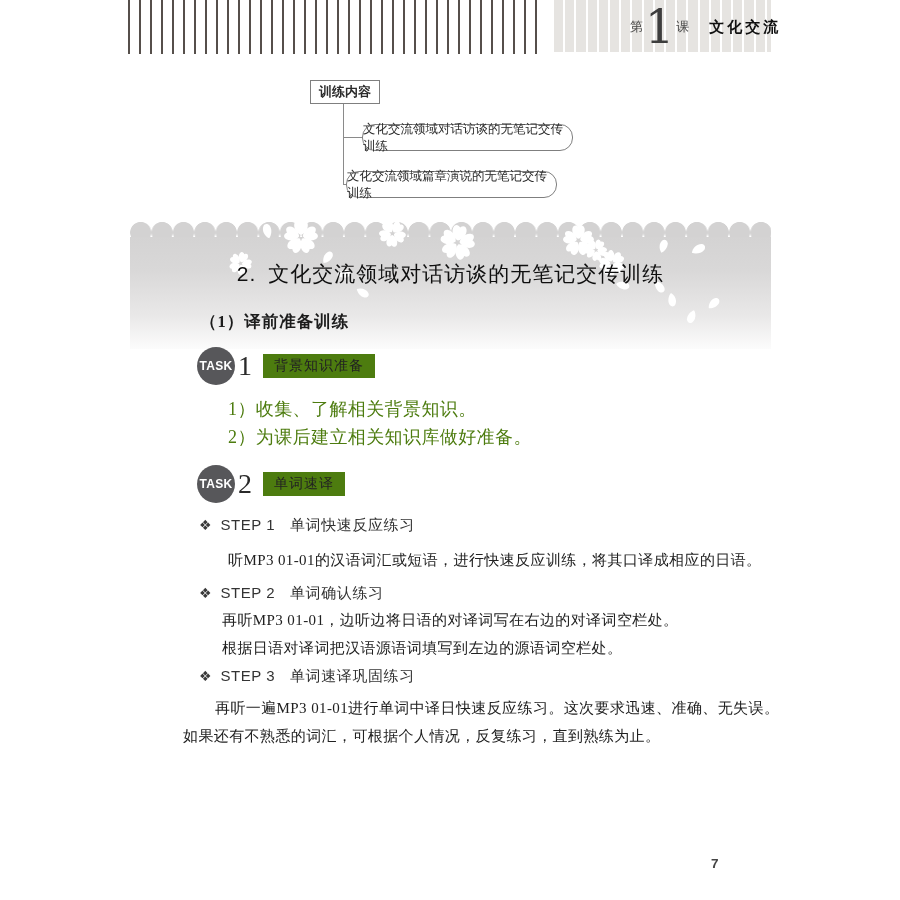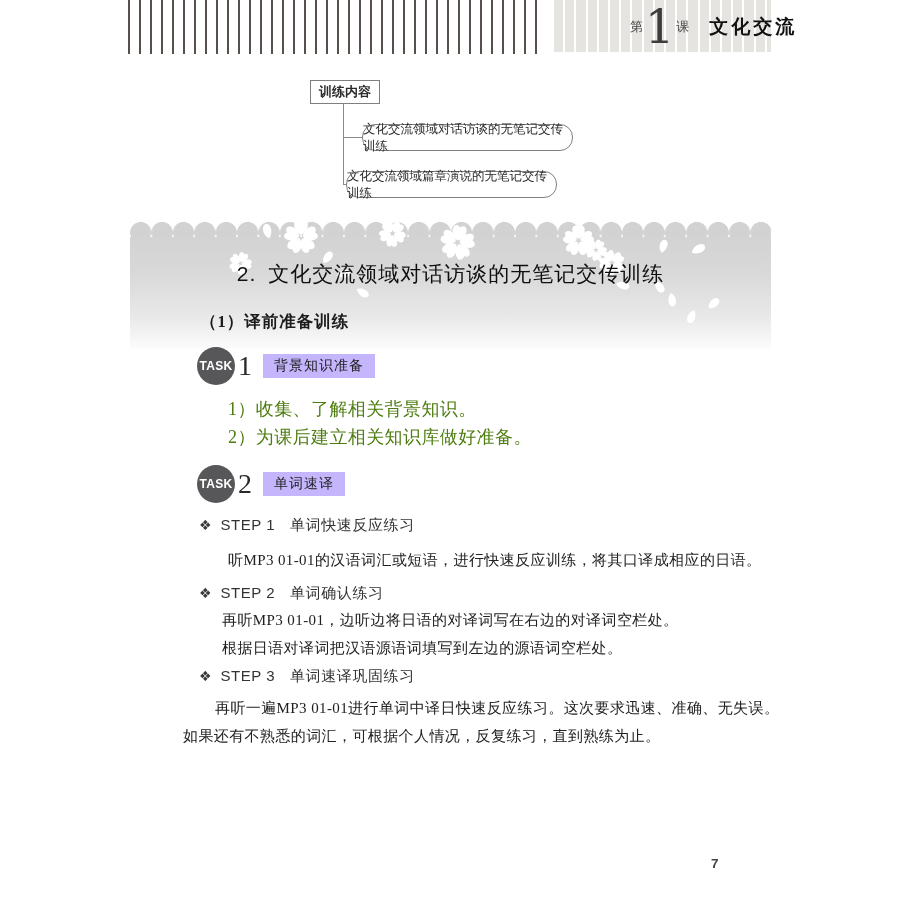--- a/index.html
+++ b/index.html
@@ -7,21 +7,21 @@
         font-family:"Liberation Serif","DejaVu Serif",serif;color:#222;}
 
   
   .stripes-dark{position:absolute;left:128px;top:0;width:418px;height:54px;
     background:repeating-linear-gradient(to right,#564f4b 0,#564f4b 2px,transparent 2px,transparent 11px);}
   .stripes-light{position:absolute;left:554px;top:0;width:217px;height:52px;
     background:repeating-linear-gradient(to right,#e6e4e1 0,#e6e4e1 9.2px,#ffffff 9.2px,#ffffff 11.2px);}
   .lesson-label{position:absolute;left:630px;top:0;height:54px;display:flex;align-items:center;}
   .lesson-prefix,.lesson-suffix{font-size:13px;color:#4a4a4a;font-family:"Liberation Serif",serif;}
   .lesson-number{font-size:46px;line-height:1;color:#3d3d3d;font-family:"DejaVu Serif",serif;margin:0 2px;font-weight:400;}
-  .lesson-title{font-size:19px;font-weight:bold;color:#111;margin-left:20px;letter-spacing:3px;
+  .lesson-title{font-size:15px;font-weight:bold;color:#111;margin-left:20px;letter-spacing:3px;
     font-family:"Liberation Sans",sans-serif;}
 
   
   .dg-box{position:absolute;box-sizing:border-box;border:1.6px solid #7f7f7f;border-radius:13px;
     display:flex;align-items:center;justify-content:center;background:#fff;
     font-family:"Liberation Sans",sans-serif;color:#2b2b2b;}
   .dg-root{left:310px;top:80px;width:70px;height:24px;font-size:13px;font-weight:bold;border-radius:0;}
   .dg-child1{left:362px;top:124px;width:211px;height:27px;font-size:12.5px;font-weight:500;}
   .dg-child2{left:346px;top:171px;width:211px;height:27px;font-size:12.5px;font-weight:500;}
   .dg-vline{position:absolute;left:343px;top:104px;width:0;height:81px;border-left:1.6px solid #8a8a8a;}
@@ -39,21 +39,21 @@
     font-family:"Liberation Sans",sans-serif;font-weight:normal;font-size:21px;color:#0f0f0f;letter-spacing:1px;}
   .section-heading .num{margin-right:12px;}
 
   
   .sub-heading{position:absolute;left:200px;top:311px;font-size:16.5px;font-weight:600;color:#1c1c1c;letter-spacing:1px;}
   .task-row{position:absolute;display:flex;align-items:center;height:38px;}
   .task1-row{left:197px;top:347px;} .task2-row{left:197px;top:465px;}
   .task-circle{width:38px;height:38px;border-radius:50%;background:#57575a;display:flex;align-items:center;justify-content:center;
     font-family:"Liberation Sans",sans-serif;font-weight:bold;font-size:12px;color:#fff;letter-spacing:0.3px;flex:0 0 38px;}
   .task-number{font-family:"Liberation Serif",serif;font-size:28px;color:#2a2a2a;margin-left:3px;line-height:1;}
-  .task-label{margin-left:11px;background:#c4b5fd;padding:3px 11px;font-size:14px;color:#222;letter-spacing:1px;}
+  .task-label{margin-left:11px;background:#4d7c0f;padding:3px 11px;font-size:14px;color:#222;letter-spacing:1px;}
   .list-item{position:absolute;left:228px;font-size:18px;color:#4d7c0f;letter-spacing:0.4px;}
   .li-1{top:397px;} .li-2{top:425px;}
   .step-heading{position:absolute;left:199px;display:flex;align-items:baseline;
     font-family:"Liberation Sans",sans-serif;font-size:15px;color:#333;}
   .step-marker{font-size:14px;color:#3a3a3a;margin-right:9px;font-family:"DejaVu Sans",sans-serif;}
   .step-name{letter-spacing:0.5px;}
   .step-title{margin-left:15px;letter-spacing:0.6px;}
   .sh-1{top:516px;} .sh-2{top:584px;} .sh-3{top:667px;}
   .para{position:absolute;font-size:15px;color:#212121;letter-spacing:0.4px;white-space:nowrap;}
   .p-1{left:228px;top:551px;}

